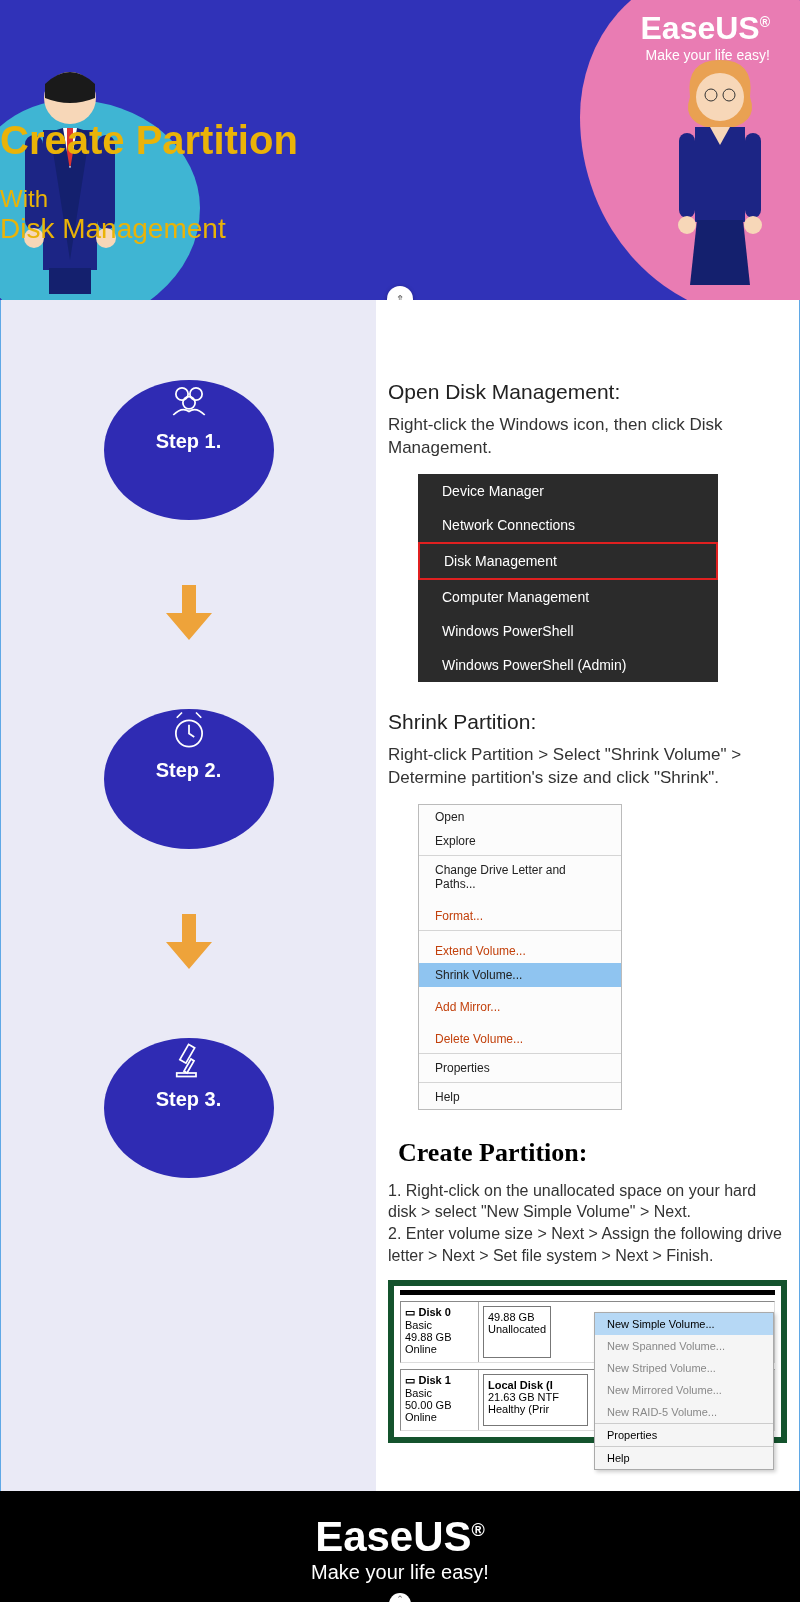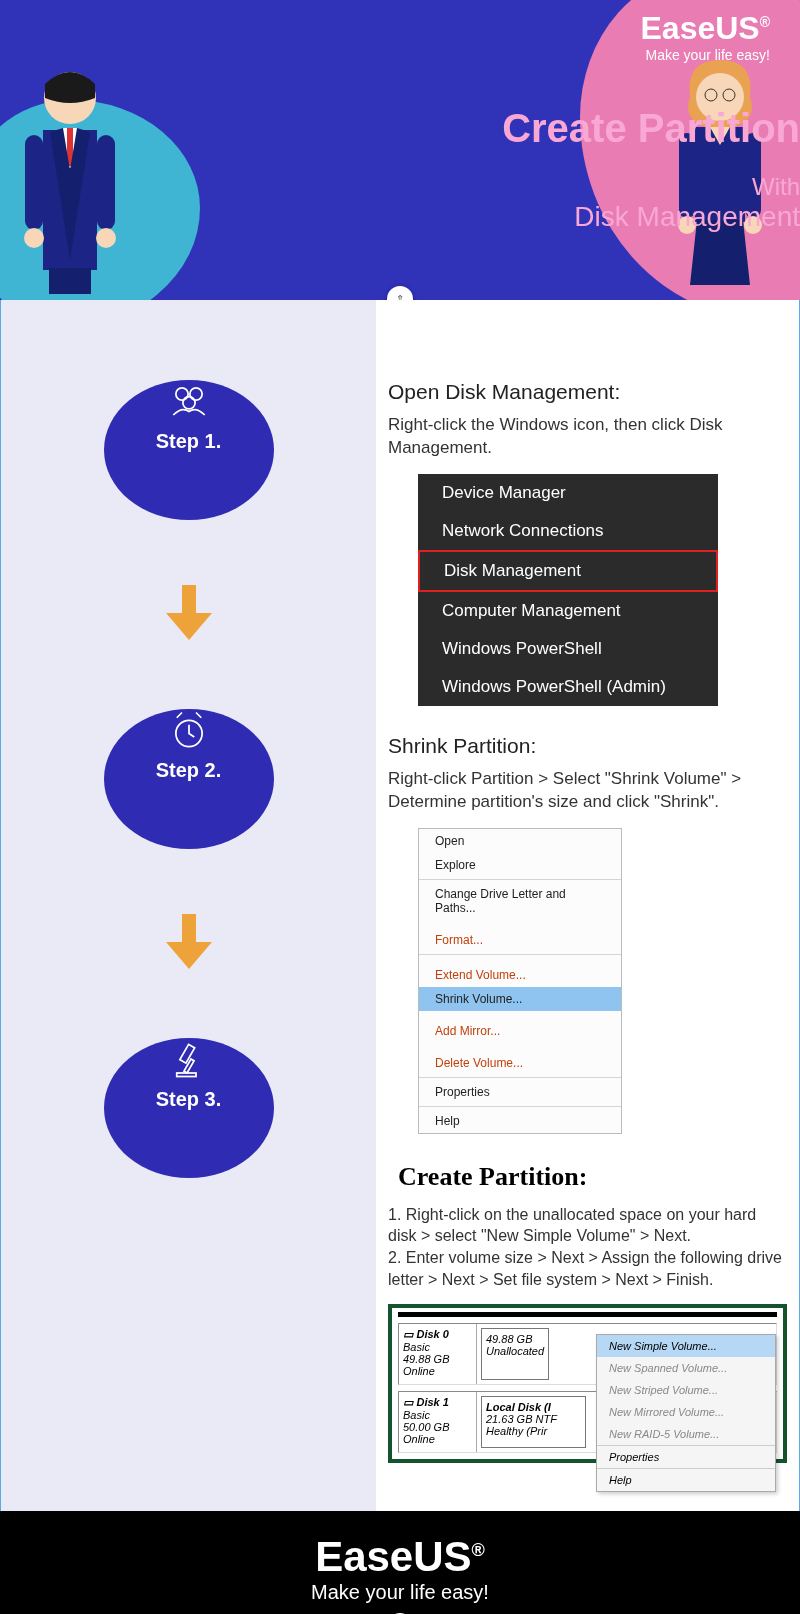--- a/index.html
+++ b/index.html
@@ -6,21 +6,21 @@
   body { font-family: Arial, Helvetica, sans-serif; width: 800px; background: #fff; }
   
   
   .header { background: #3032b8; position: relative; height: 300px; overflow: hidden; }
   .blob-left { position: absolute; left: -30px; bottom: -30px; width: 230px; height: 230px; background: #3fb5d3; border-radius: 44% 56% 63% 37% / 40% 47% 53% 60%; }
   .blob-right { position: absolute; right: -50px; top: -30px; width: 270px; height: 350px; background: #e97cb3; border-radius: 48% 52% 30% 70% / 42% 37% 63% 58%; }
   .brand-top { position: absolute; top: 10px; right: 30px; color: #fff; text-align: right; }
   .brand-top .brand-name { font-size: 32px; font-weight: bold; font-family: 'Segoe UI', Arial; }
   .brand-top .brand-name sup { font-size: 14px; vertical-align: super; }
   .brand-top .brand-tag { font-size: 14px; }
-  .header-title { position: absolute; width: 100%; text-align: right; color: #f9a8d4; top: 106px; }
+  .header-title { position: absolute; width: 100%; text-align: left; color: #eab308; top: 118px; }
   .header-title h1 { font-size: 40px; font-weight: 800; font-family: 'Segoe UI', Arial; }
   .header-title .sub1 { font-size: 24px; margin-top: 22px; }
   .header-title .sub2 { font-size: 28px; }
   .man { position: absolute; left: 15px; top: 60px; width: 110px; }
   .woman { position: absolute; right: 25px; top: 55px; width: 110px; }
   .expand-btn { position: absolute; bottom: -12px; left: 50%; transform: translateX(-50%); width: 26px; height: 26px; background: #fff; border-radius: 50%; box-shadow: 0 1px 4px rgba(0,0,0,.3); display:flex; align-items:center; justify-content:center; font-size:11px; color:#666; }
   
   
   .main { display: flex; border-left: 1px solid #5fa8e6; border-right: 1px solid #5fa8e6; }
   .left-col { width: 375px; background: #eaeaf6; padding: 80px 0 40px; display: flex; flex-direction: column; align-items: center; }
@@ -29,38 +29,38 @@
   .badge { width: 170px; height: 140px; background: #2f2bb3; border-radius: 50%; display: flex; flex-direction: column; align-items: center; justify-content: flex-start; color: #fff; }
   .badge svg { width: 42px; height: 42px; stroke: #fff; fill: none; stroke-width: 2; margin-bottom: 8px; }
   .badge-label { font-weight: bold; font-size: 20px; }
   .arrow-down { margin: 65px 0; }
   .arrow-down svg { width: 50px; height: 55px; fill: #eea33a; }
   
   .step-title { font-size: 21px; color: #222; margin-bottom: 10px; }
   .step-desc { font-size: 17px; color: #333; line-height: 1.35; margin-bottom: 14px; }
   
   
-  .winmenu { background: #2b2b2b; color: #fff; width: 300px; margin-left: 30px; font-size: 17px; }
+  .winmenu { background: #2b2b2b; color: #fff; width: 300px; margin-left: 30px; font-size: 14px; }
   .winmenu .mi { padding: 9px 24px; }
   .winmenu .mi.hl { border: 2px solid #e02020; }
   
   
   .ctxmenu { border: 1px solid #bbb; background: #fcfcfc; width: 204px; margin-left: 30px; font-size: 12px; color: #222; }
   .ctxmenu .ci { padding: 5px 16px; }
   .ctxmenu .sep { border-top: 1px solid #d5d5d5; margin: 2px 0; }
   .ctxmenu .ci.dis { color: #c2410c; margin-top: 8px; }
   .ctxmenu .ci.sel { background: #8fc4f0; }
   
   .step-block { margin-bottom: 28px; }
   
   .sec-title-serif { font-family: Georgia, 'Times New Roman', serif; font-weight: bold; font-size: 26px; margin: 10px 0 12px 10px; }
   .num-list { font-size: 16px; color: #333; line-height: 1.35; }
   
   
-  .diskpanel { border: 4px solid #14532d; background: #fff; font-size: 11px; margin-top: 14px; font-style: italic; }
+  .diskpanel { border: 6px solid #14532d; background: #fff; font-size: 11px; margin-top: 14px; }
   .diskrow { display: flex; border: 1px inset #ddd; margin: 6px; }
   .diskhead { width: 78px; padding: 4px; border-right: 1px solid #aaa; }
   .diskbody { flex: 1; position: relative; }
   .vol { border: 1px solid #777; margin: 4px; padding: 4px; display: inline-block; vertical-align: top; height: 52px; }
   .vol-local { width: 105px; }
   .ctxmenu2 { position: absolute; top: 10px; right: 0; width: 180px; background: #f5f5f5; border: 1px solid #aaa; font-size: 11px; box-shadow: 2px 2px 4px rgba(0,0,0,.2); }
   .ctxmenu2 .c2 { padding: 5px 12px; color: #888; }
   .ctxmenu2 .c2.sel { background: #b6d8f5; color: #000; }
   .ctxmenu2 .c2.en { color: #000; }
   .ctxmenu2 .sep2 { border-top: 1px solid #ccc; }

